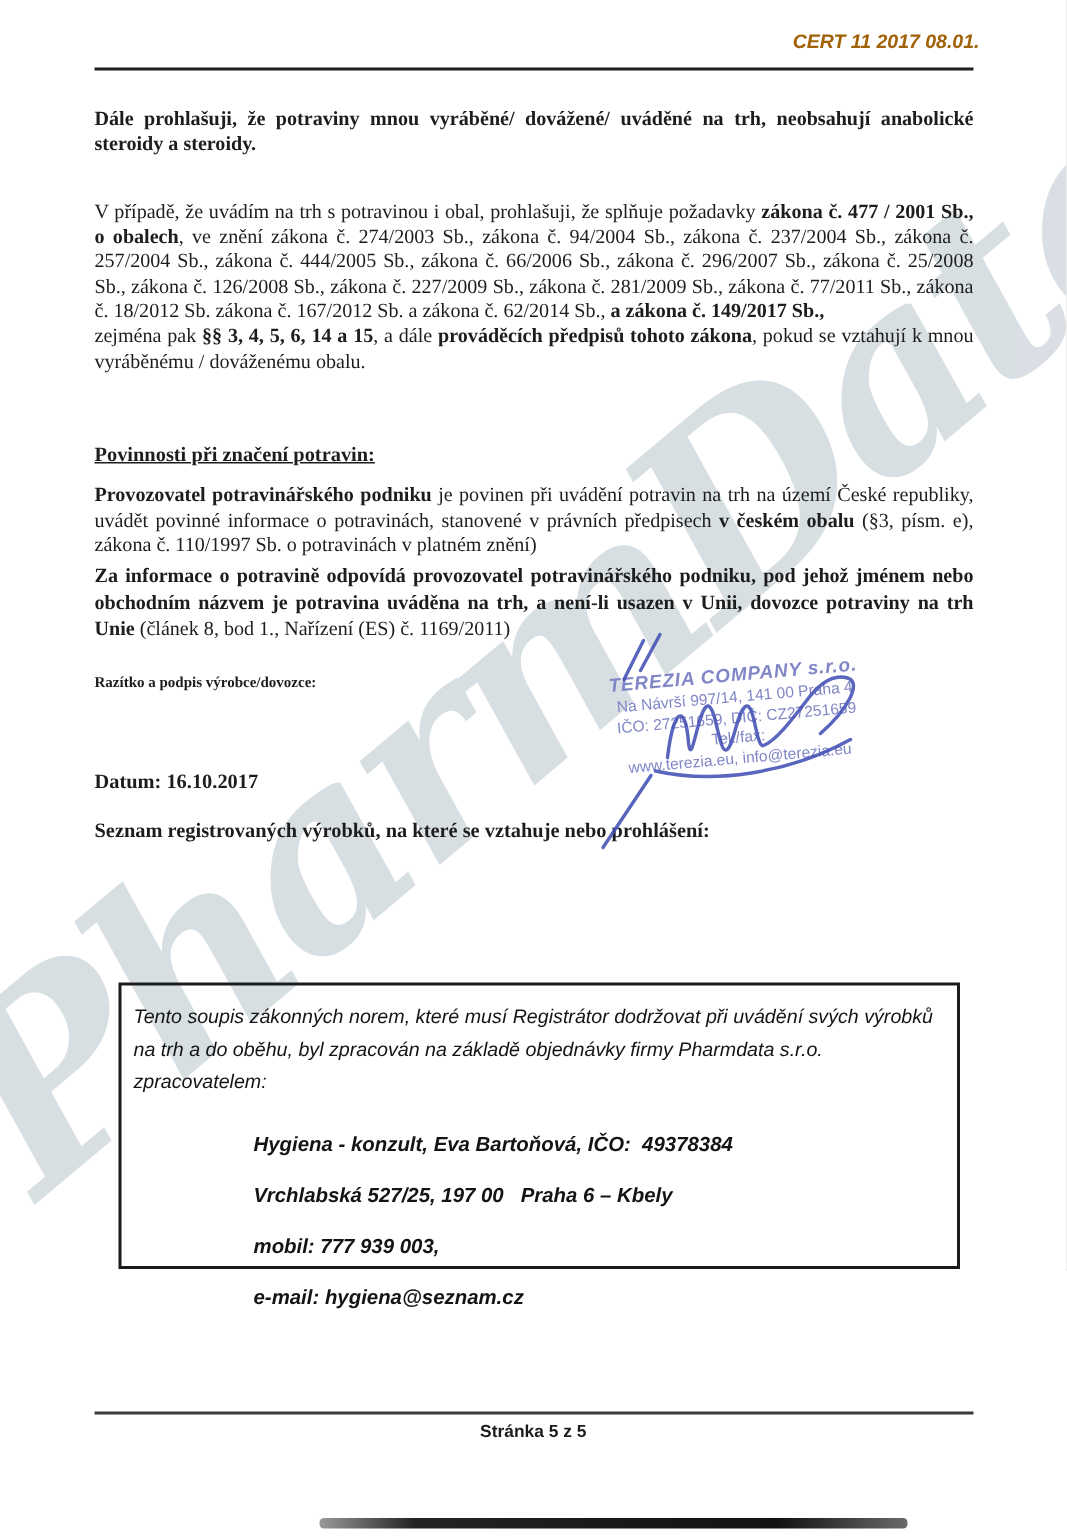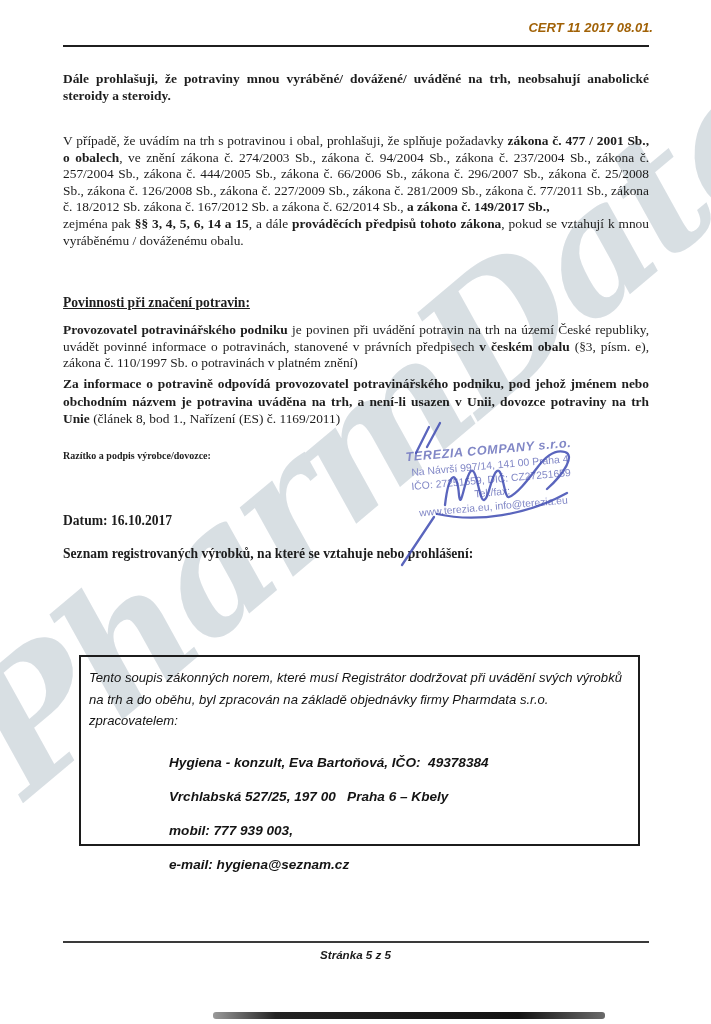--- a/index.html
+++ b/index.html
@@ -65,21 +65,21 @@
     font-family:"Liberation Sans", sans-serif;
     font-style:italic;color:#141414;
   }
   .reg-intro{margin:10px 9px 0 8px;font-size:13.1px;line-height:21.5px;text-align:left;}
   .reg-lines{margin-left:88px;margin-top:23px;}
   .reg-line{font-weight:bold;font-size:13.6px;height:18px;margin-top:16px;white-space:pre-wrap;}
   
   .rule-bottom{position:absolute;top:941px;left:63px;width:586px;height:1.6px;background:#3a3a3a;}
   .page-number{
     position:absolute;top:948px;left:0;width:711px;text-align:center;
-    font-family:"Liberation Sans", sans-serif;font-weight:600;font-size:11.6px;color:#1c1c1c;font-style:italic;
+    font-family:"Liberation Sans", sans-serif;font-weight:600;font-size:11.6px;color:#1c1c1c;
   }
   .scan-bar{
     position:absolute;top:1012px;left:213px;width:392px;height:7px;
     border-radius:3px;
     background:linear-gradient(90deg,#9a9a9a 0%,#232323 16%,#121212 78%,#6a6a6a 100%);
   }
 </style>
 </head>
 <body>
 

